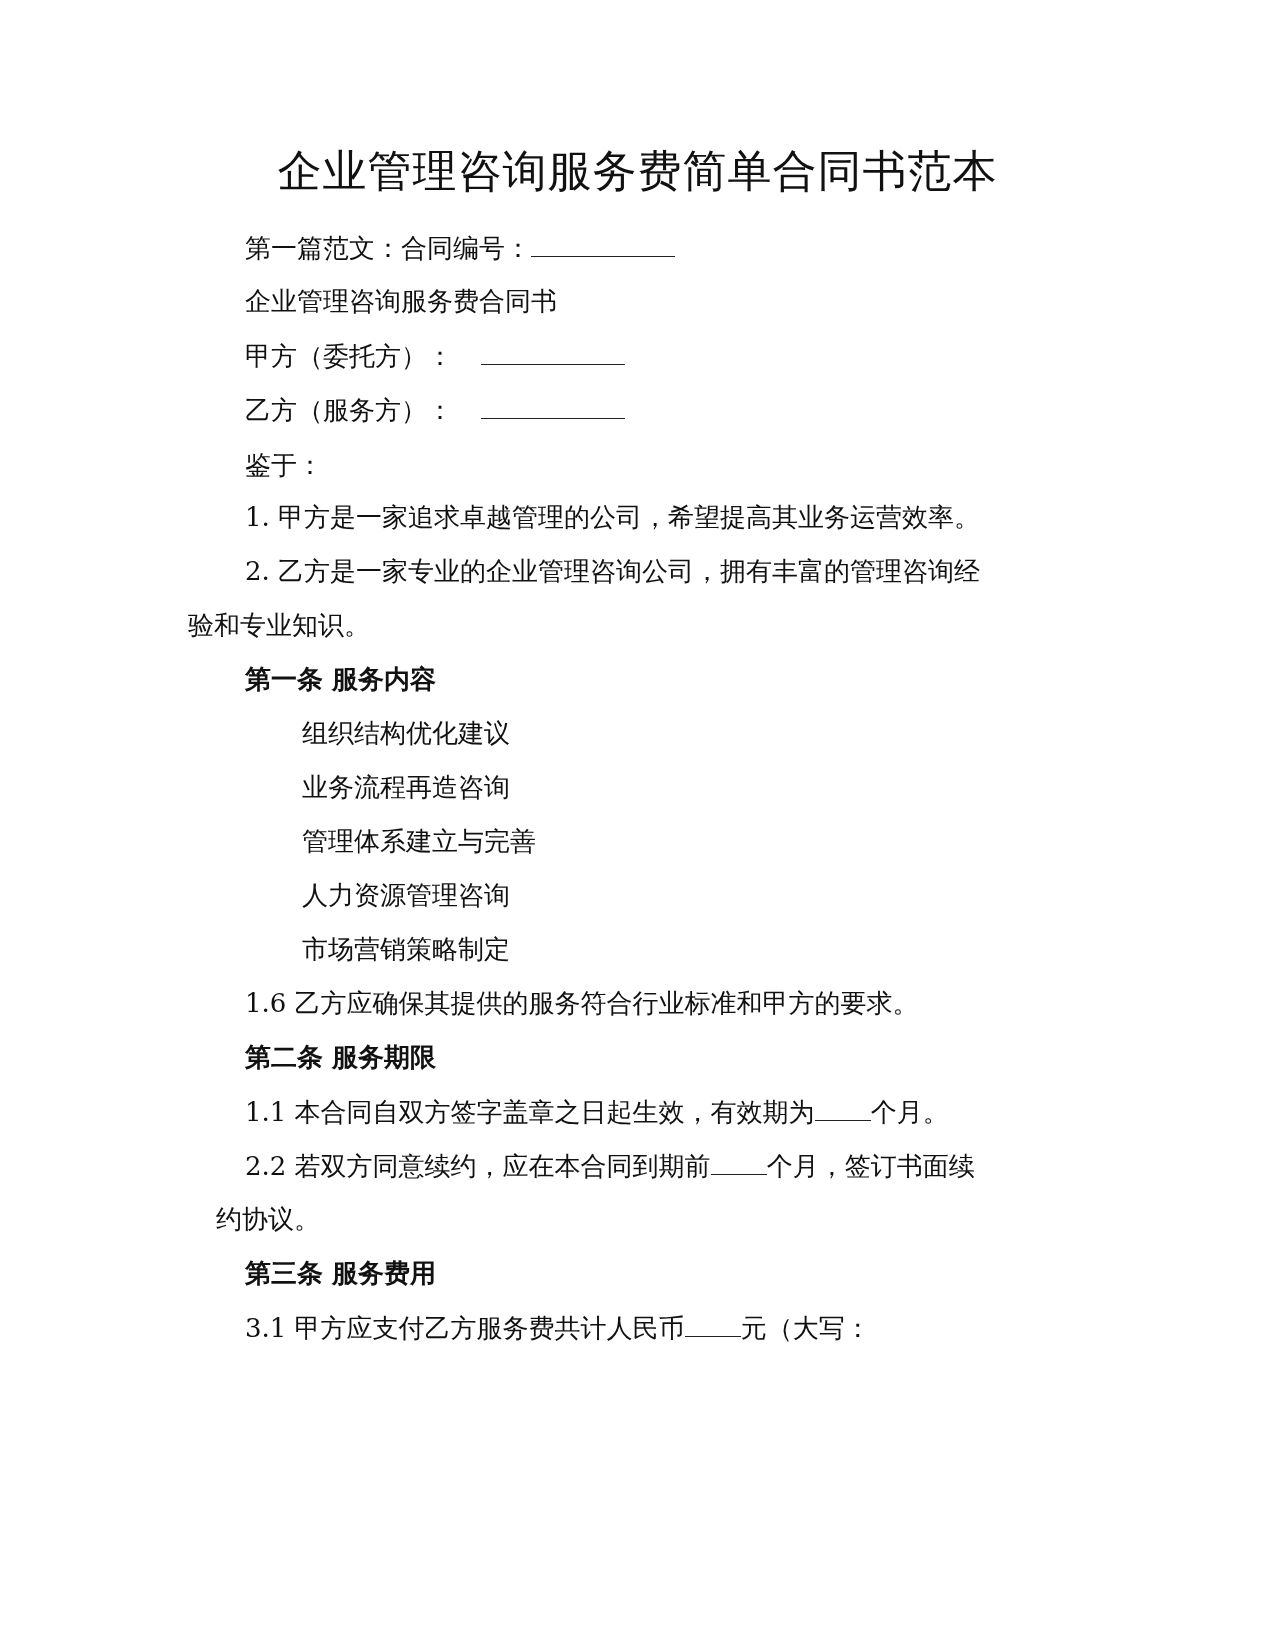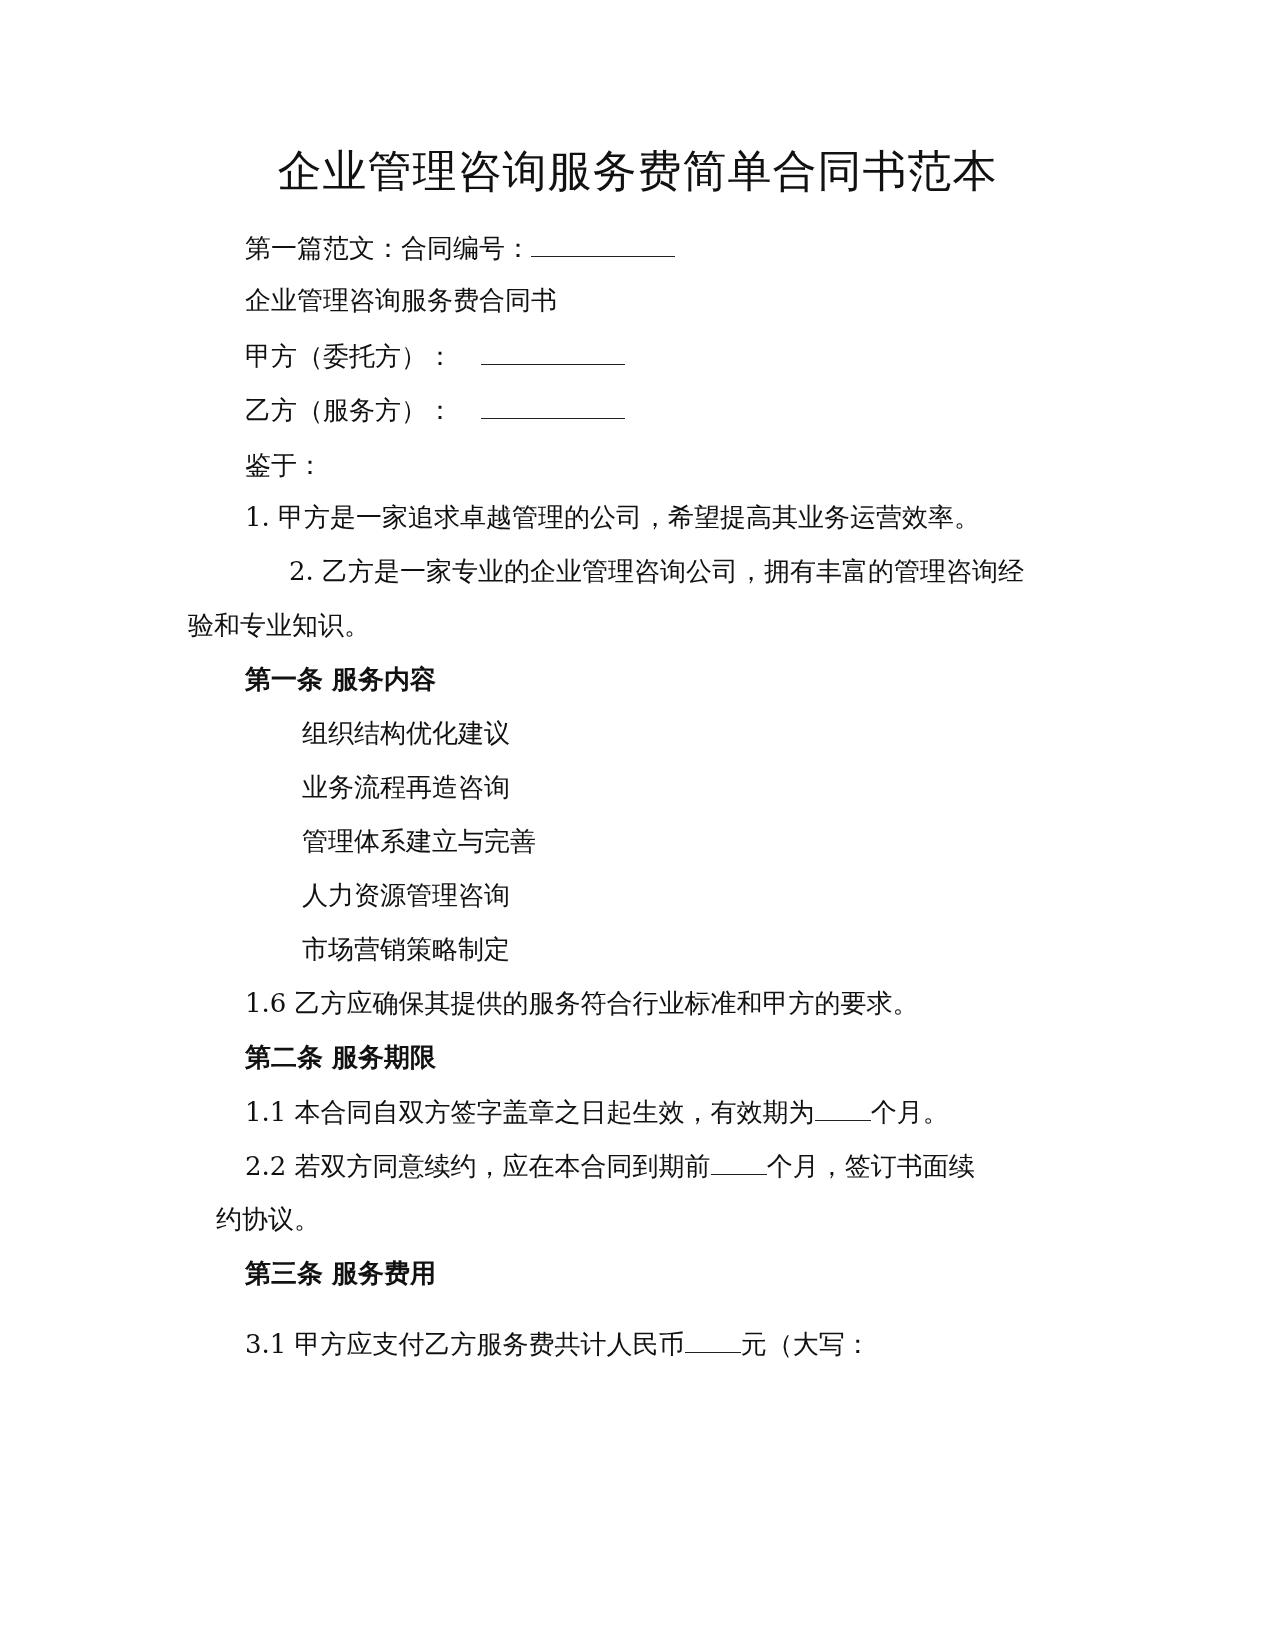--- a/index.html
+++ b/index.html
@@ -23,50 +23,50 @@
 </head>
 <body>
 
 <div class="page">
   <div class="title">企业管理咨询服务费简单合同书范本</div>
 
   <div class="line ind1" style="top:230px;">
     <span>第一篇范文：合同编号：</span><span class="blank b-long"></span>
   </div>
 
-  <div class="line ind1" style="top:284px;font-family:Liberation Serif, serif;">企业管理咨询服务费合同书</div>
+  <div class="line ind1" style="top:284px;">企业管理咨询服务费合同书</div>
 
   <div class="line ind1" style="top:338px;">
     <span>甲方（委托方）：</span><span class="gap"></span><span class="blank b-long"></span>
   </div>
 
   <div class="line ind1" style="top:392px;">
     <span>乙方（服务方）：</span><span class="gap"></span><span class="blank b-long"></span>
   </div>
 
   <div class="line ind1" style="top:448px;">鉴于：</div>
 
   <div class="line ind1" style="top:500px;">1. 甲方是一家追求卓越管理的公司，希望提高其业务运营效率。</div>
-  <div class="line ind1" style="top:554px;margin-left:44px;">2. 乙方是一家专业的企业管理咨询公司，拥有丰富的管理咨询经</div>
+  <div class="line ind1" style="top:554px;">2. 乙方是一家专业的企业管理咨询公司，拥有丰富的管理咨询经</div>
   <div class="line ind0" style="top:608px;">验和专业知识。</div>
 
   <div class="line ind1 bold" style="top:662px;">第一条  服务内容</div>
   <div class="line ind2" style="top:716px;">组织结构优化建议</div>
   <div class="line ind2" style="top:770px;">业务流程再造咨询</div>
   <div class="line ind2" style="top:824px;">管理体系建立与完善</div>
   <div class="line ind2" style="top:878px;">人力资源管理咨询</div>
   <div class="line ind2" style="top:932px;">市场营销策略制定</div>
   <div class="line ind1" style="top:986px;">1.6 乙方应确保其提供的服务符合行业标准和甲方的要求。</div>
 
   <div class="line ind1 bold" style="top:1040px;">第二条  服务期限</div>
   <div class="line ind1" style="top:1094px;">
     <span>1.1 本合同自双方签字盖章之日起生效，有效期为</span><span class="blank b-short"></span><span>个月。</span>
   </div>
   <div class="line ind1" style="top:1148px;">
     <span>2.2 若双方同意续约，应在本合同到期前</span><span class="blank b-short"></span><span>个月，签订书面续</span>
   </div>
   <div class="line ind0" style="top:1202px;margin-left:28px;">约协议。</div>
 
   <div class="line ind1 bold" style="top:1256px;">第三条  服务费用</div>
-  <div class="line ind1" style="top:1310px;margin-top:16px;">
+  <div class="line ind1" style="top:1310px;">
     <span>3.1 甲方应支付乙方服务费共计人民币</span><span class="blank b-short"></span><span>元（大写：</span>
   </div>
 </div>
 
 </body></html>

